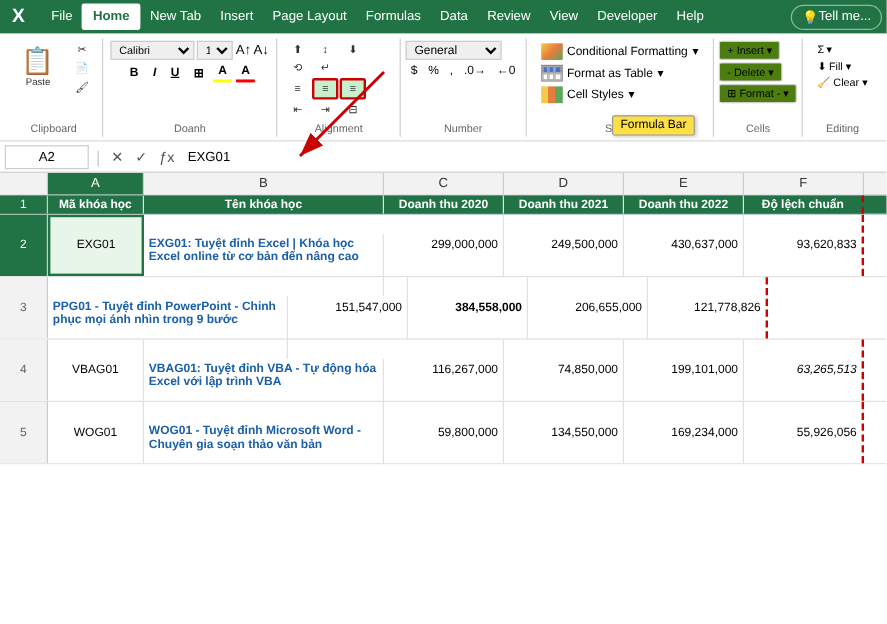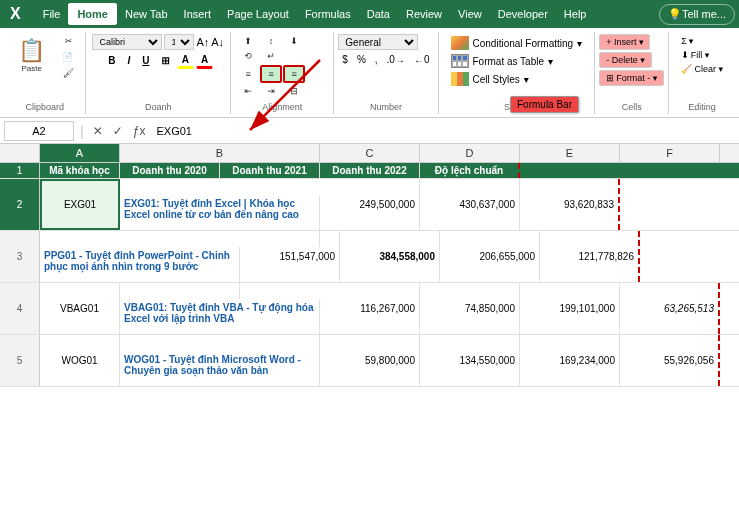--- a/index.html
+++ b/index.html
@@ -38,33 +38,33 @@
     .table-icon { width: 18px; height: 14px; border: 1px solid #888; display: grid; grid-template-columns: 1fr 1fr 1fr; grid-template-rows: 1fr 1fr; }
     .table-icon .tc { border: 0.5px solid #aaa; }
     .table-icon .tc:nth-child(1) { background: #4472c4; }
     .table-icon .tc:nth-child(2) { background: #4472c4; }
     .table-icon .tc:nth-child(3) { background: #4472c4; }
     .cell-styles-icon { width: 18px; height: 14px; background: linear-gradient(to right, #f7c948 0 33%, #e87c3e 33% 66%, #5ba85b 66%); }
 
     
     .cells-group { display: flex; flex-direction: column; padding: 2px 4px 0 4px; border-right: 1px solid #d0d0d0; min-height: 82px; }
     .cells-row { display: flex; gap: 2px; margin-bottom: 2px; }
-    .cell-btn { font-size: 9px; padding: 2px 6px; border: 1px solid #ccc; cursor: pointer; background: #fca5a5; border-radius: 2px; white-space: nowrap; }
+    .cell-btn { font-size: 9px; padding: 2px 6px; border: 1px solid #ccc; cursor: pointer; background: #4d7c0f; border-radius: 2px; white-space: nowrap; }
 
     
     .editing-group { display: flex; flex-direction: column; padding: 2px 4px 0 4px; min-height: 82px; }
     .edit-btn { font-size: 9px; padding: 2px 8px; cursor: pointer; display: flex; align-items: center; gap: 2px; white-space: nowrap; }
 
     
     .formula-bar { display: flex; align-items: center; height: 26px; border-bottom: 1px solid #ccc; background: #fff; padding: 0 4px; gap: 4px; position: relative; }
     .name-box { width: 70px; border: 1px solid #ccc; font-size: 11px; padding: 2px 4px; height: 20px; text-align: center; }
     .formula-sep { color: #ccc; font-size: 14px; margin: 0 2px; }
     .formula-icon { font-size: 12px; cursor: pointer; padding: 1px 3px; color: #555; }
     .formula-input { flex: 1; border: none; outline: none; font-size: 11px; padding: 2px 4px; }
-    .formula-bar-tooltip { position: absolute; top: -22px; right: 160px; background: #ef4444; border: 1px solid #999; font-size: 10px; padding: 2px 6px; border-radius: 2px; box-shadow: 1px 1px 3px rgba(0,0,0,0.2); }
+    .formula-bar-tooltip { position: absolute; top: -22px; right: 160px; background: #fde047; border: 1px solid #999; font-size: 10px; padding: 2px 6px; border-radius: 2px; box-shadow: 1px 1px 3px rgba(0,0,0,0.2); }
 
     
     .spreadsheet { overflow: hidden; }
     .col-headers { display: flex; background: #f2f2f2; border-bottom: 1px solid #ccc; }
     .row-num-header { width: 40px; min-width: 40px; background: #f2f2f2; border-right: 1px solid #ccc; height: 18px; }
     .col-header { display: flex; align-items: center; justify-content: center; border-right: 1px solid #ccc; height: 18px; font-size: 11px; color: #333; background: #f2f2f2; }
     .col-header.selected { background: #217346; color: white; }
     .sheet-row { display: flex; border-bottom: 1px solid #e0e0e0; }
     .sheet-row.header-row { background: #217346; }
     .row-num { width: 40px; min-width: 40px; display: flex; align-items: center; justify-content: center; border-right: 1px solid #ccc; font-size: 10px; color: #666; background: #f2f2f2; }
@@ -275,30 +275,32 @@
       <div class="col-header" style="width:200px;">B</div>
       <div class="col-header" style="width:100px;">C</div>
       <div class="col-header" style="width:100px;">D</div>
       <div class="col-header" style="width:100px;">E</div>
       <div class="col-header" style="width:100px;">F</div>
     </div>
 
     <div class="sheet-row header-row">
       <div class="row-num" style="background:#217346; color:white;">1</div>
       <div class="cell header-cell" style="width:80px;">Mã khóa học</div>
+      <div class="cell header-cell" style="width:200px;">Tên khóa học</div>
       <div class="cell header-cell" style="width:100px;">Doanh thu 2020</div>
       <div class="cell header-cell" style="width:100px;">Doanh thu 2021</div>
       <div class="cell header-cell" style="width:100px;">Doanh thu 2022</div>
       <div class="cell header-cell" style="width:100px; border-right: 2px dashed #cc0000;">Độ lệch chuẩn</div>
     </div>
 
     <div class="sheet-row selected-row" style="height:52px;">
       <div class="row-num" style="background:#217346; color:white;">2</div>
       <div class="cell center selected" style="width:80px; background:#e8f5e9;">EXG01</div>
       <div class="cell wrap-text text-blue" style="width:200px; height:52px;">EXG01: Tuyệt đỉnh Excel | Khóa học Excel online từ cơ bản đến nâng cao</div>
+      <div class="cell numeric" style="width:100px;">299,000,000</div>
       <div class="cell numeric" style="width:100px;">249,500,000</div>
       <div class="cell numeric" style="width:100px;">430,637,000</div>
       <div class="cell numeric" style="width:100px; border-right: 2px dashed #cc0000;">93,620,833</div>
     </div>
 
     <div class="sheet-row" style="height:52px;">
       <div class="row-num">3</div>
       <div class="cell wrap-text text-blue" style="width:200px; height:52px;">PPG01 - Tuyệt đỉnh PowerPoint - Chinh phục mọi ánh nhìn trong 9 bước</div>
       <div class="cell numeric" style="width:100px;">151,547,000</div>
       <div class="cell numeric" style="width:100px;font-weight:bold;">384,558,000</div>

